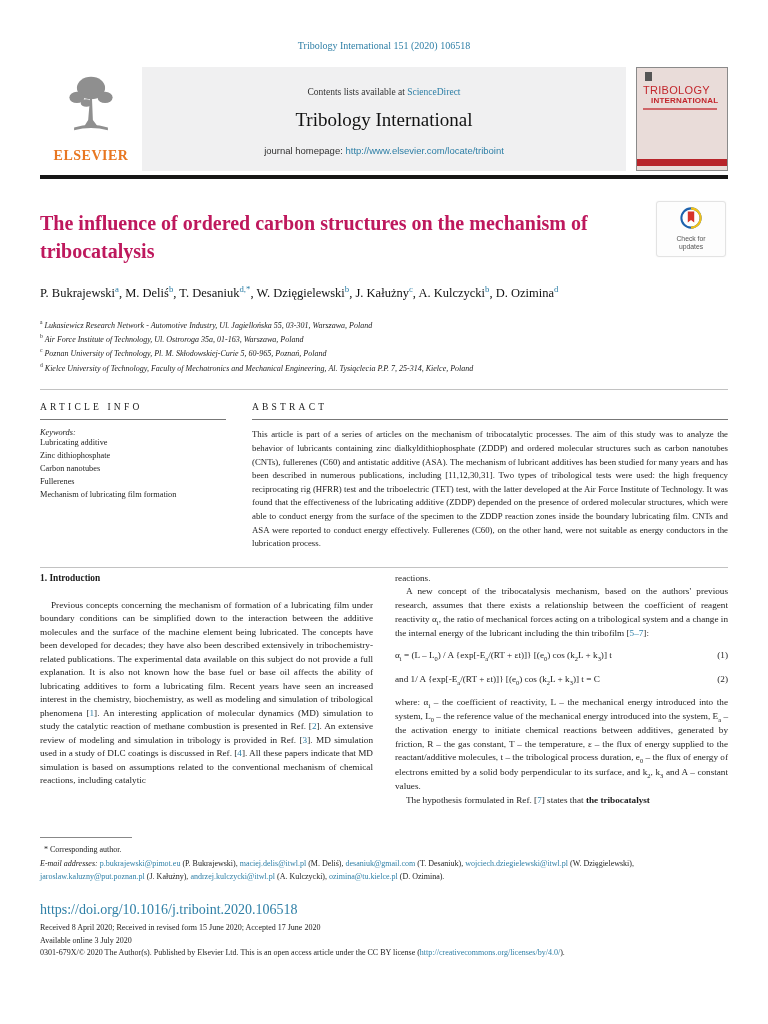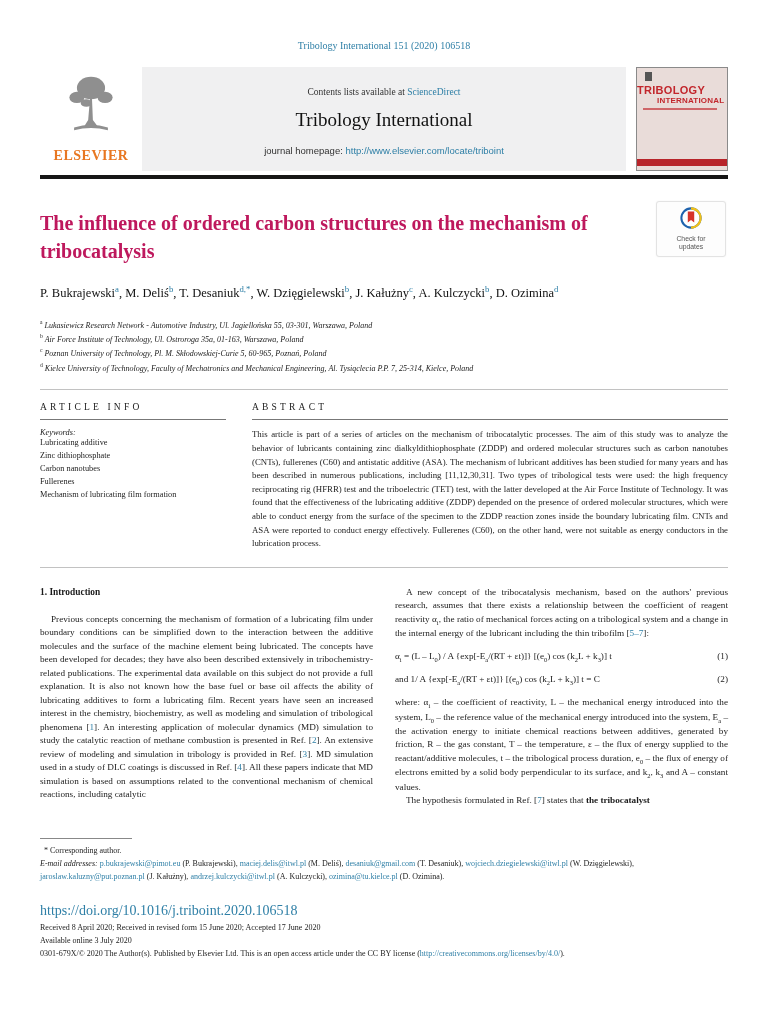--- a/index.html
+++ b/index.html
@@ -15,22 +15,22 @@
   .logo-col{width:102px;background:#ffffff;display:flex;flex-direction:column;align-items:center;justify-content:flex-start;padding-top:6px;}
   .elsevier-word{font-size:14px;letter-spacing:.5px;color:#e87722;font-weight:bold;margin-top:9px;font-family:"Liberation Serif",serif;}
   .mast-center{flex:1;text-align:center;padding:20px 6px 10px 6px;}
   .contents-line{font-size:9.5px;color:#333;}
   .contents-line .link{color:#2e7fa6;}
   .mast-title{font-size:19px;margin:12px 0 14px 0;color:#111;}
   .homepage-line{font-size:9.5px;font-family:"Liberation Sans","DejaVu Sans",sans-serif;color:#333;}
   .homepage-line .link{color:#2e7fa6;}
   .cover{width:90px;height:102px;margin-left:10px;border:1px solid #8a8a8a;background:#e9dcd9;position:relative;flex-shrink:0;}
   .cover-mark{position:absolute;top:4px;left:8px;width:7px;height:9px;background:#555;}
-  .cover-t1{position:absolute;top:16px;left:0;right:0;text-align:left;font-family:"Liberation Sans",sans-serif;font-weight:bold;font-size:11px;color:#c2262c;letter-spacing:.3px;}
-  .cover-t2{position:absolute;top:28px;left:0;right:0;text-align:left;padding-left:20px;font-family:"Liberation Sans",sans-serif;font-weight:bold;font-size:8px;color:#c2262c;letter-spacing:.2px;}
+  .cover-t1{position:absolute;top:16px;left:0;right:0;text-align:left;padding-left:6px;font-family:"Liberation Sans",sans-serif;font-weight:normal;font-size:11px;color:#c2262c;letter-spacing:.3px;}
+  .cover-t2{position:absolute;top:28px;left:0;right:0;text-align:left;padding-left:14px;font-family:"Liberation Sans",sans-serif;font-weight:bold;font-size:8px;color:#c2262c;letter-spacing:.2px;}
   .cover-subline{position:absolute;top:40px;left:6px;right:10px;height:2px;background:#c2262c;opacity:.65;}
   .cover-band{position:absolute;bottom:4px;left:0;right:0;height:7px;background:#b8242a;}
   .black-rule{height:4px;background:#161616;margin-top:4px;}
 
   
   .title-row{position:relative;margin-top:30px;}
   h1{font-weight:bold;font-size:20px;line-height:1.4;margin:0;max-width:585px;color:#be185d;}
   .badge{position:absolute;right:2px;top:-8px;width:64px;border:1px solid #e3e3e3;border-radius:3px;background:#fdfdfd;text-align:center;padding:5px 2px 4px 2px;cursor:pointer;box-shadow:0 0 2px rgba(0,0,0,.06);}
   .badge-text{font-family:"Liberation Sans",sans-serif;font-size:6.8px;color:#555;line-height:1.25;margin-top:2px;}
 
@@ -46,21 +46,21 @@
   .abs-col{flex:1;}
   .col-heading{font-size:9.5px;letter-spacing:3.2px;color:#222;}
   .head-rule{border:none;border-top:1px solid #777;margin:7px 0 8px 0;}
   .kw-label{font-size:8.3px;font-style:italic;}
   .kw{font-size:8.3px;line-height:1.55;}
   .abs-text{font-size:8.8px;line-height:1.55;text-align:justify;color:#1c1c1c;}
 
   .section-rule{border:none;border-top:1px solid #c2c2c2;margin:16px 0 0 0;}
 
   
-  .body-cols{display:flex;gap:22px;margin-top:18px;font-size:9.2px;line-height:1.47;text-align:justify;}
+  .body-cols{display:flex;gap:22px;margin-top:4px;font-size:9.2px;line-height:1.47;text-align:justify;}
   .bcol{flex:1;min-width:0;}
   .sec-head{font-weight:bold;font-size:9.4px;margin:0 0 13px 0;text-align:left;}
   .para{margin:0;text-indent:11px;}
   .para-noindent{margin:0;}
   .eq-row{display:flex;margin:9px 0;align-items:baseline;text-align:left;}
   .eq-body{flex:1;}
   .eq-num{margin-left:10px;}
   sub{font-size:70%;}
   sup{font-size:70%;}
   .seg-link{color:#2e7fa6;}
@@ -169,20 +169,21 @@
   </div>
 
   <hr class="section-rule">
 
   <div class="body-cols">
     <div class="bcol">
       <p class="sec-head">1. Introduction</p>
       <p class="para"><span>Previous concepts concerning the mechanism of formation of a lubricating film under boundary conditions can be simplified down to the interaction between the additive molecules and the surface of the machine element being lubricated. The concepts have been developed for decades; they have also been described extensively in tribochemistry-related publications. The experimental data available on this subject do not provide a full explanation. It is also not known how the base fuel or base oil affects the ability of lubricating additives to form a lubricating film. Recent years have seen an increased interest in the chemistry, biochemistry, as well as modeling and simulation of tribological phenomena [</span><span class="seg-link">1</span><span>]. An interesting application of molecular dynamics (MD) simulation to study the catalytic reaction of methane combustion is presented in Ref. [</span><span class="seg-link">2</span><span>]. An extensive review of modeling and simulation in tribology is provided in Ref. [</span><span class="seg-link">3</span><span>]. MD simulation used in a study of DLC coatings is discussed in Ref. [</span><span class="seg-link">4</span><span>]. All these papers indicate that MD simulation is based on assumptions related to the conventional mechanism of chemical reactions, including catalytic</span></p>
     </div>
     <div class="bcol">
+      <p class="para-noindent">reactions.</p>
       <p class="para"><span>A new concept of the tribocatalysis mechanism, based on the authors' previous research, assumes that there exists a relationship between the coefficient of reagent reactivity α</span><sub class="seg-sub">i</sub><span>, the ratio of mechanical forces acting on a tribological system and a change in the internal energy of the lubricant including the thin tribofilm [</span><span class="seg-link">5–7</span><span>]:</span></p>
       <div class="eq-row">
         <span class="eq-body"><span>α</span><sub class="seg-sub">i</sub><span> = (L – L</span><sub class="seg-sub">0</sub><span>) / A {exp[-E</span><sub class="seg-sub">a</sub><span>/(RT + εt)]} [(e</span><sub class="seg-sub">0</sub><span>) cos (k</span><sub class="seg-sub">2</sub><span>L + k</span><sub class="seg-sub">3</sub><span>)] t</span></span>
         <span class="eq-num">(1)</span>
       </div>
       <div class="eq-row">
         <span class="eq-body"><span>and 1/ A {exp[-E</span><sub class="seg-sub">a</sub><span>/(RT + εt)]} [(e</span><sub class="seg-sub">0</sub><span>) cos (k</span><sub class="seg-sub">2</sub><span>L + k</span><sub class="seg-sub">3</sub><span>)] t = C</span></span>
         <span class="eq-num">(2)</span>
       </div>
       <p class="para-noindent"><span>where: α</span><sub class="seg-sub">i</sub><span> – the coefficient of reactivity, L – the mechanical energy introduced into the system, L</span><sub class="seg-sub">0</sub><span> – the reference value of the mechanical energy introduced into the system, E</span><sub class="seg-sub">a</sub><span> – the activation energy to initiate chemical reactions between additives, generated by friction, R – the gas constant, T – the temperature, ε – the flux of energy supplied to the reactant/additive molecules, t – the tribological process duration, e</span><sub class="seg-sub">0</sub><span> – the flux of energy of electrons emitted by a solid body perpendicular to its surface, and k</span><sub class="seg-sub">2</sub><span>, k</span><sub class="seg-sub">3</sub><span> and A – constant values.</span></p>

